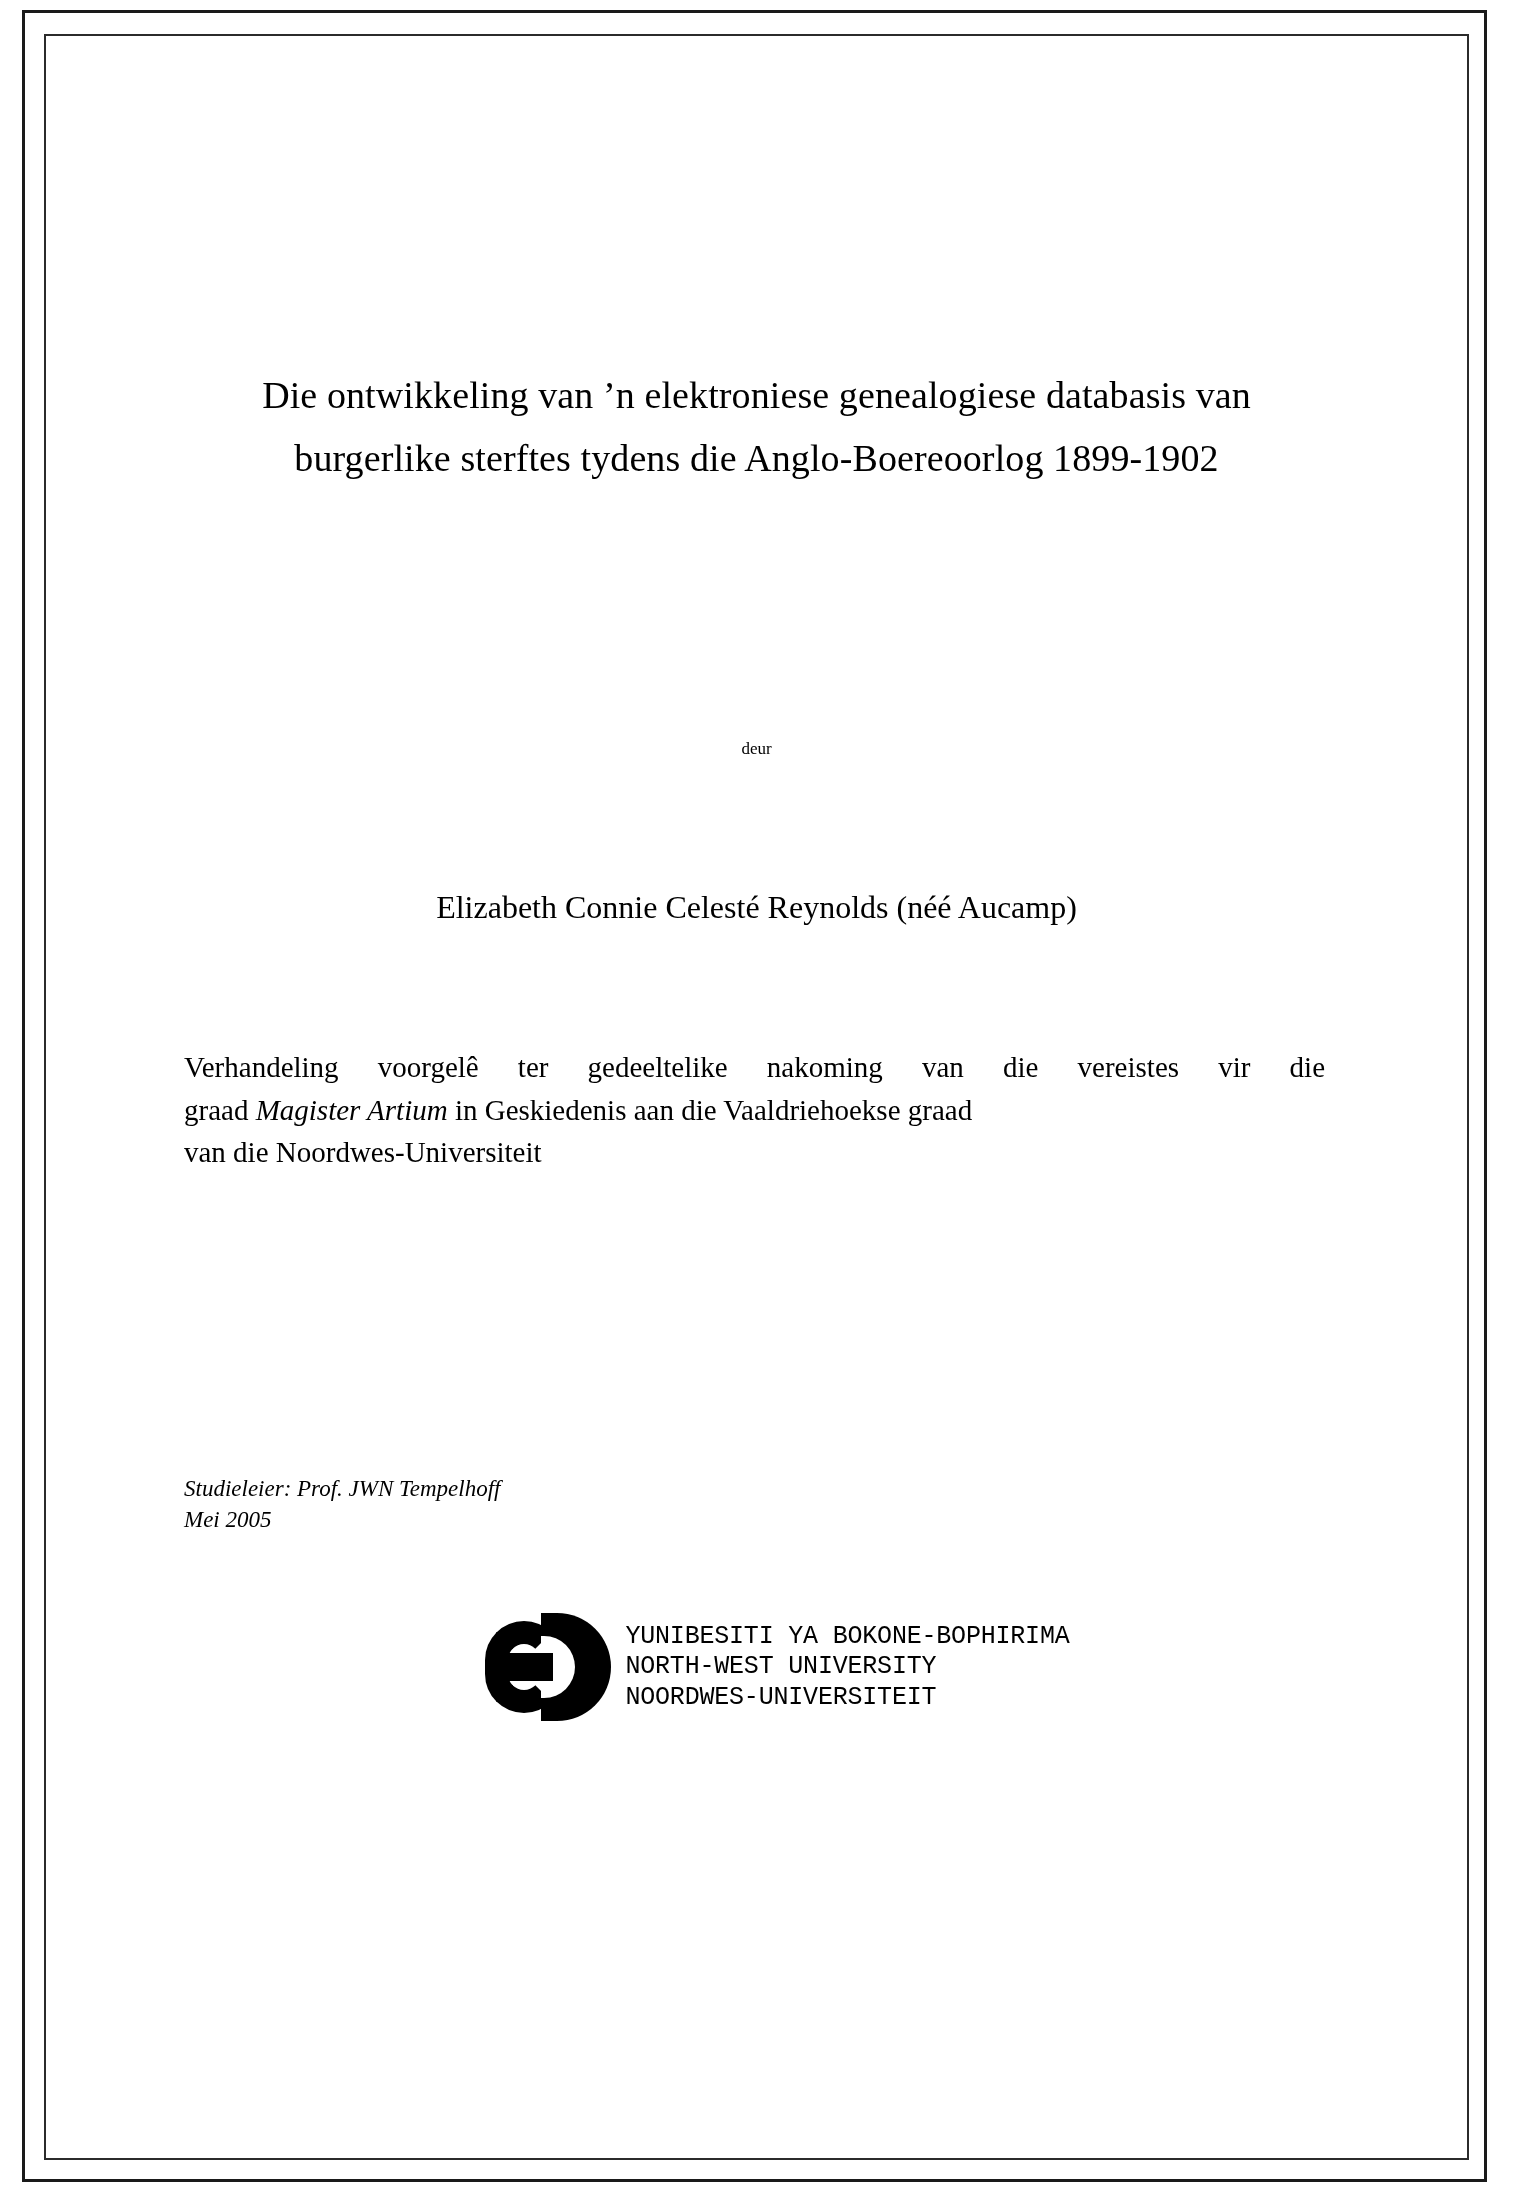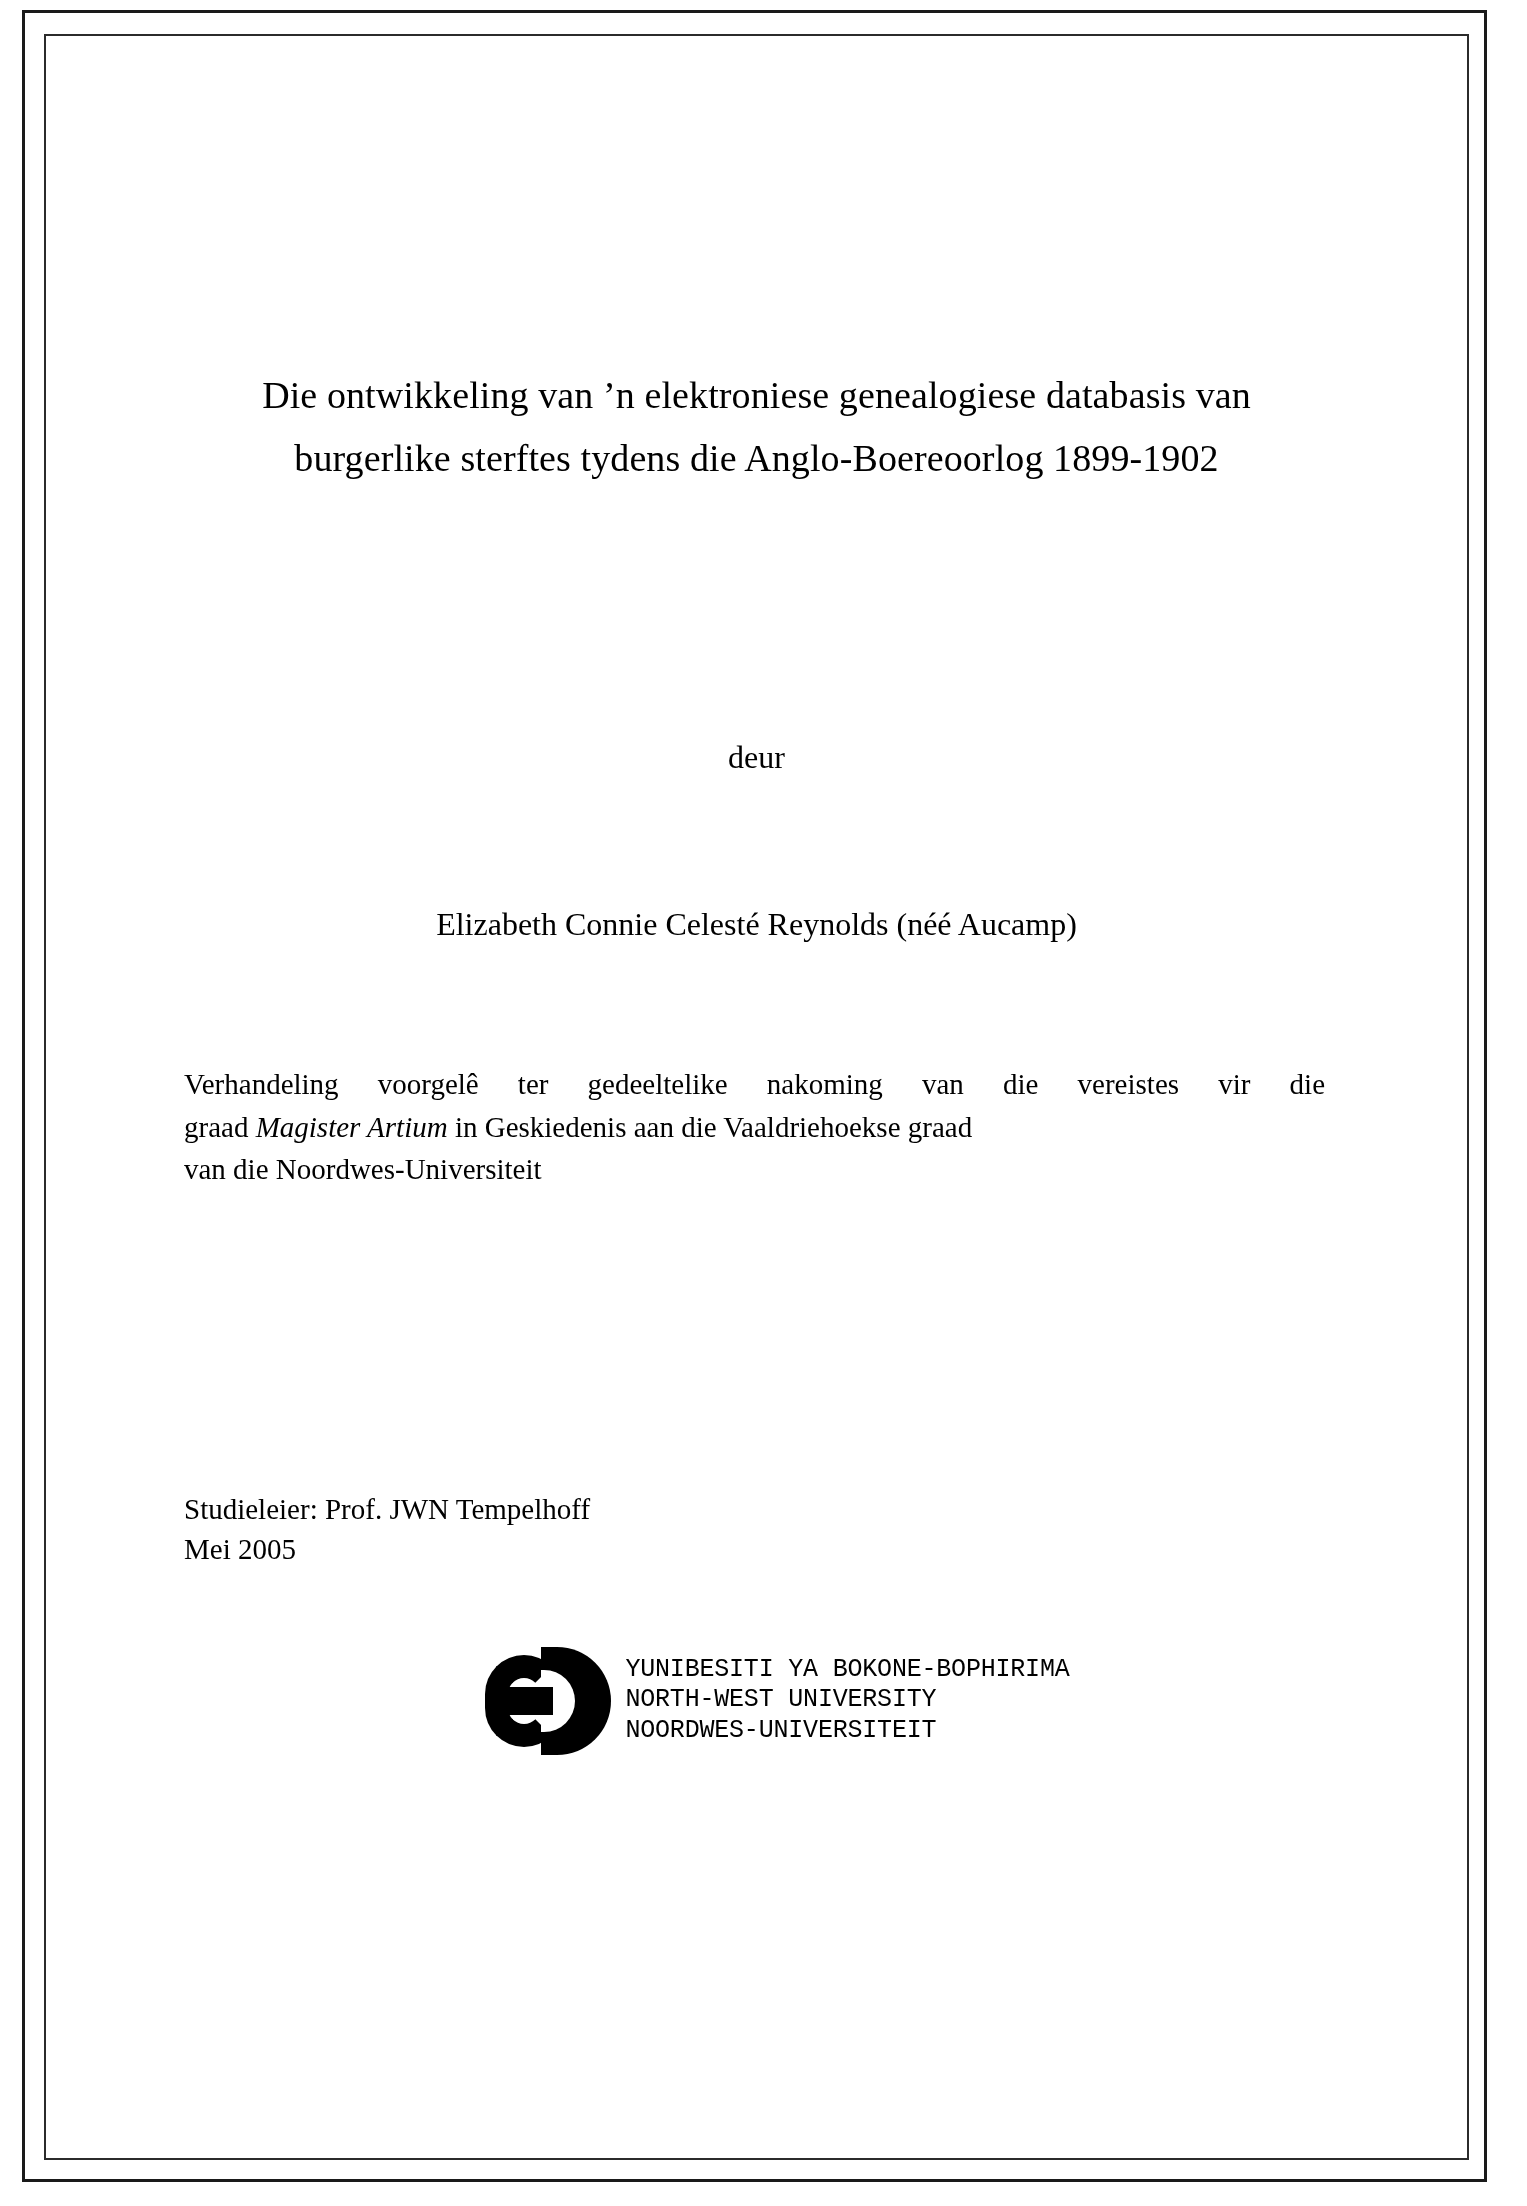--- a/index.html
+++ b/index.html
@@ -62,21 +62,21 @@
     line-height: 1.65;
     letter-spacing: 0.1px;
   }
   .title .line {
     display: block;
   }
 
   .byline-label {
     margin-top: 250px;
     text-align: center;
-    font-size: 32px;
+    font-size: 17px;
   }
 
   .author {
     margin-top: 130px;
     text-align: center;
     font-size: 32px;
   }
 
   .statement {
     margin-top: 120px;
@@ -85,22 +85,23 @@
     text-align: justify;
     padding-right: 4px;
   }
   .statement .l1 { display: block; text-align: justify; text-align-last: justify; }
   .statement .l2 { display: block; }
   .statement .l3 { display: block; }
   .statement em { font-style: italic; }
 
   .supervisor-block {
     margin-top: 300px;
-    font-size: 29px;
+    font-size: 23px;
     line-height: 1.35;
+    font-style: italic;
   }
   .supervisor-block div { white-space: nowrap; }
 
   
   .logo-wrap {
     margin-top: 78px;
     display: flex;
     align-items: center;
     justify-content: center;
     padding-left: 40px;

